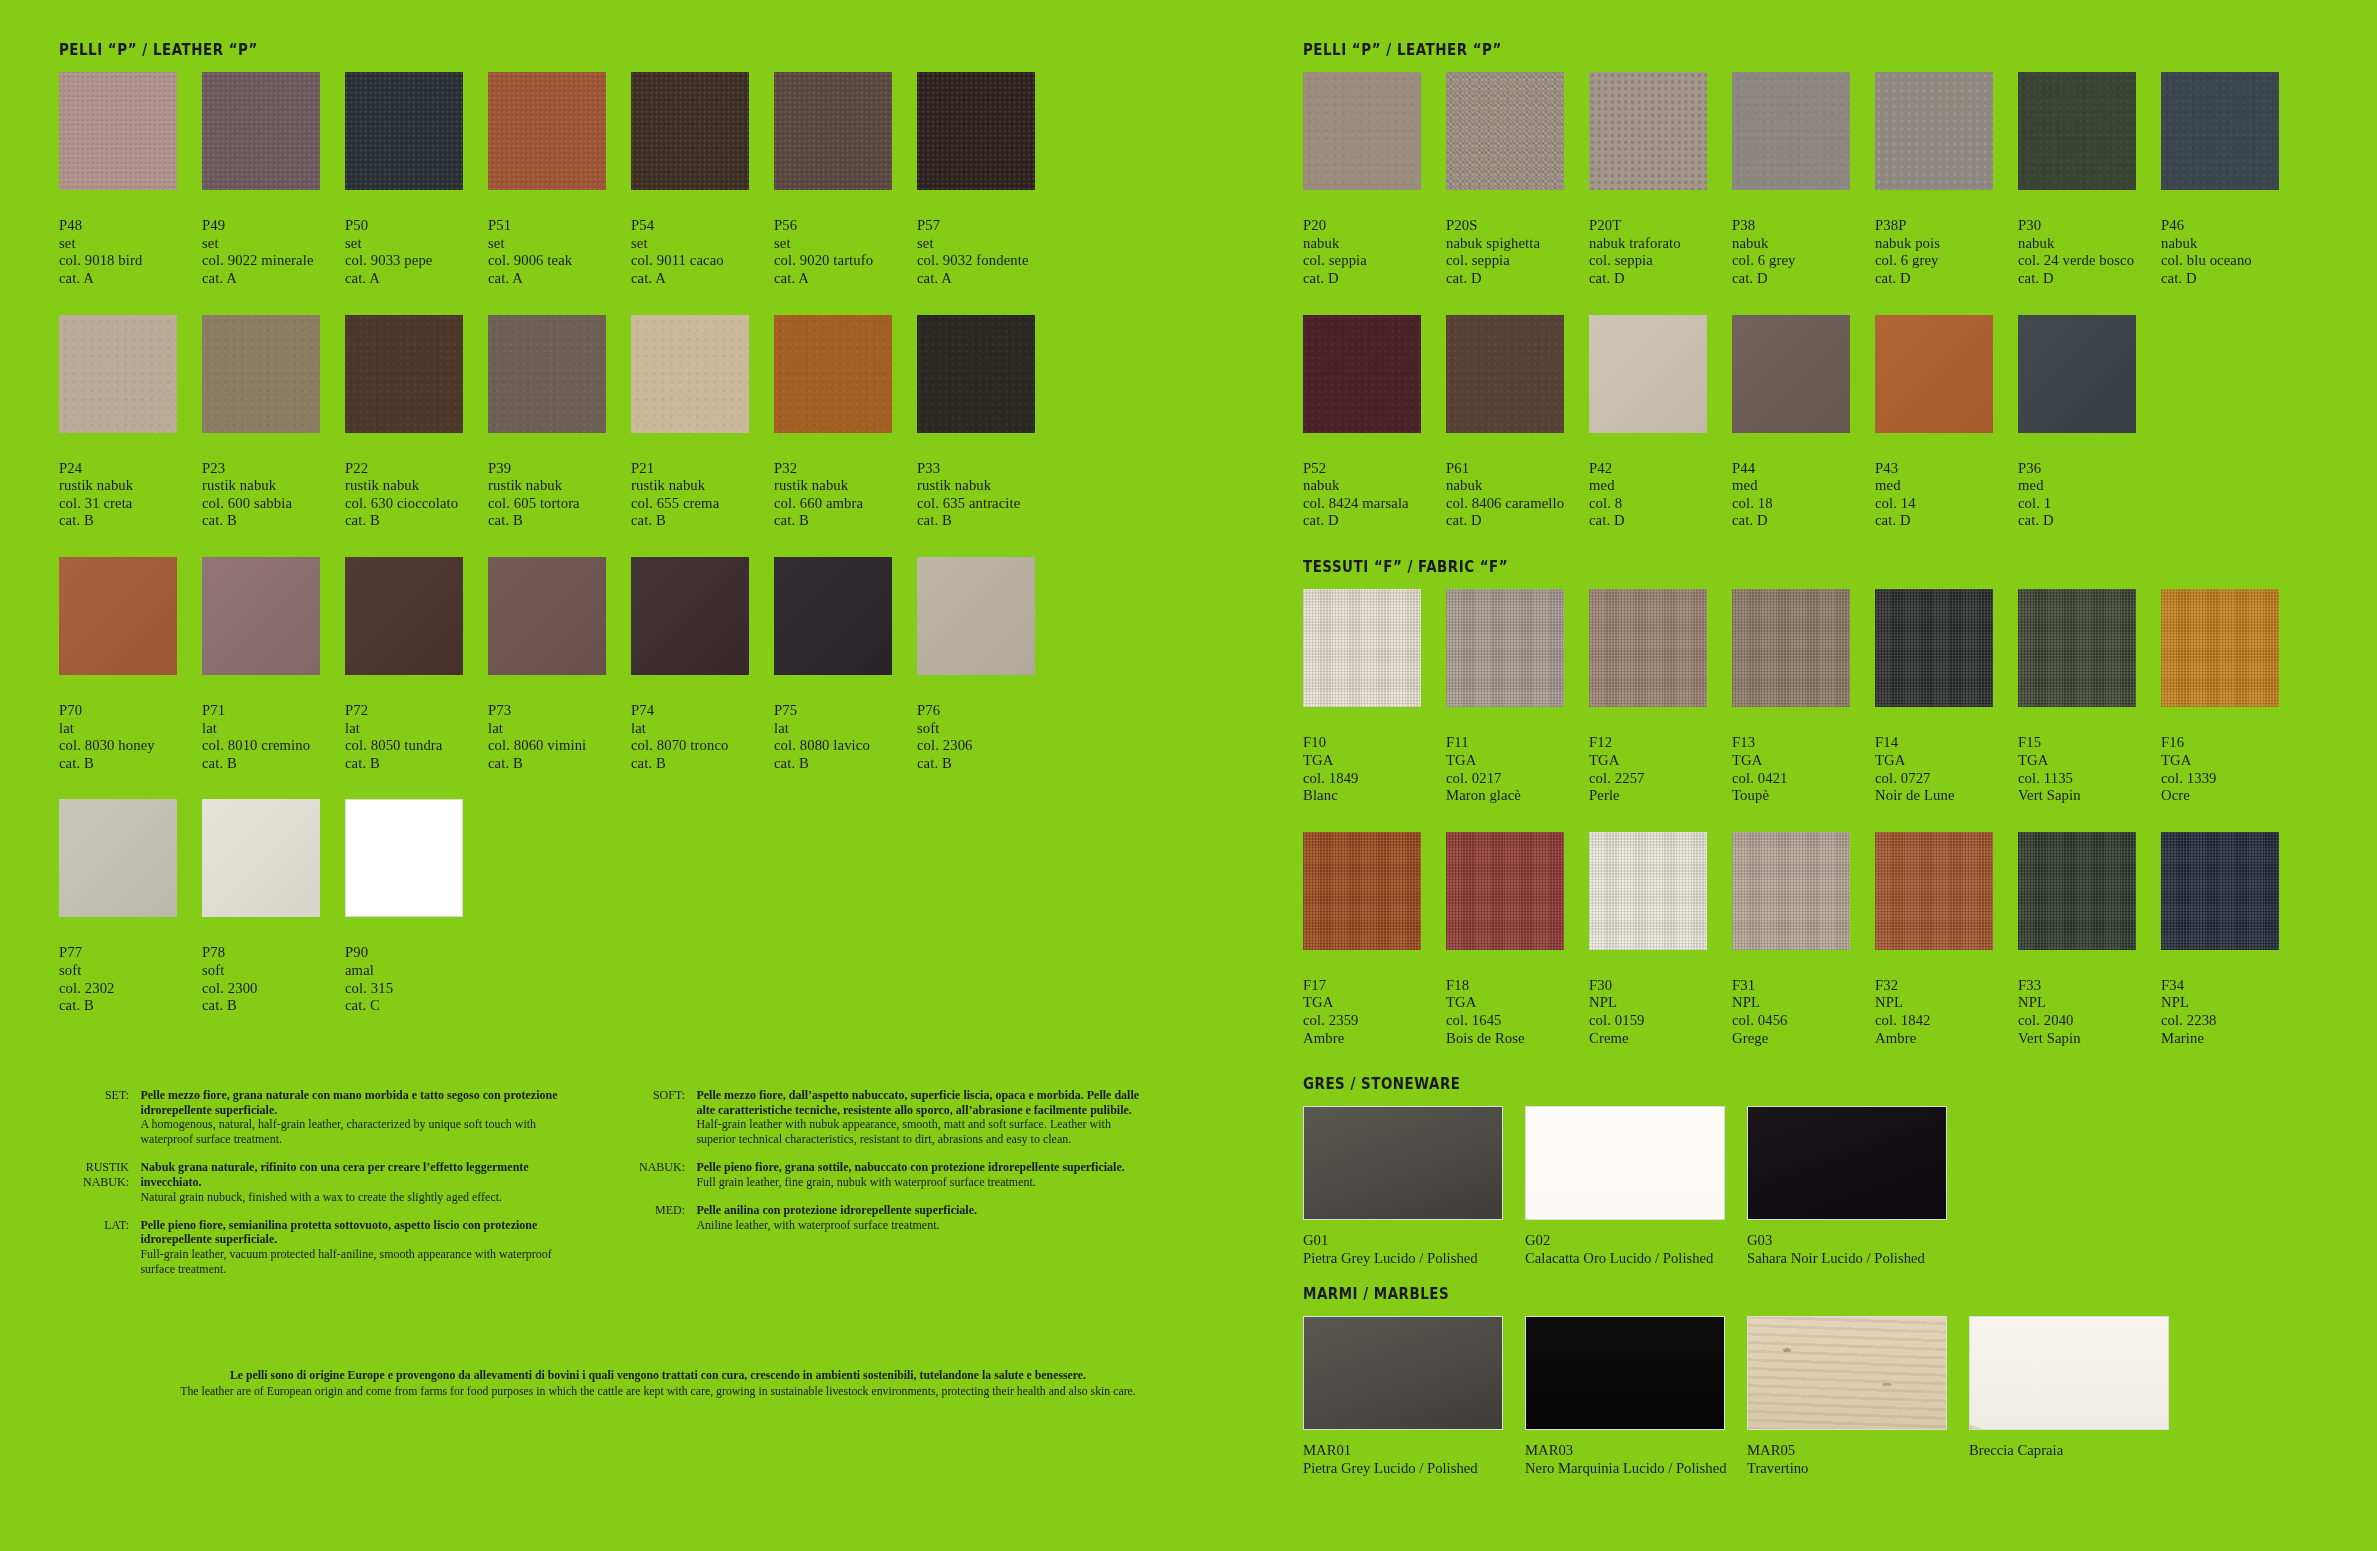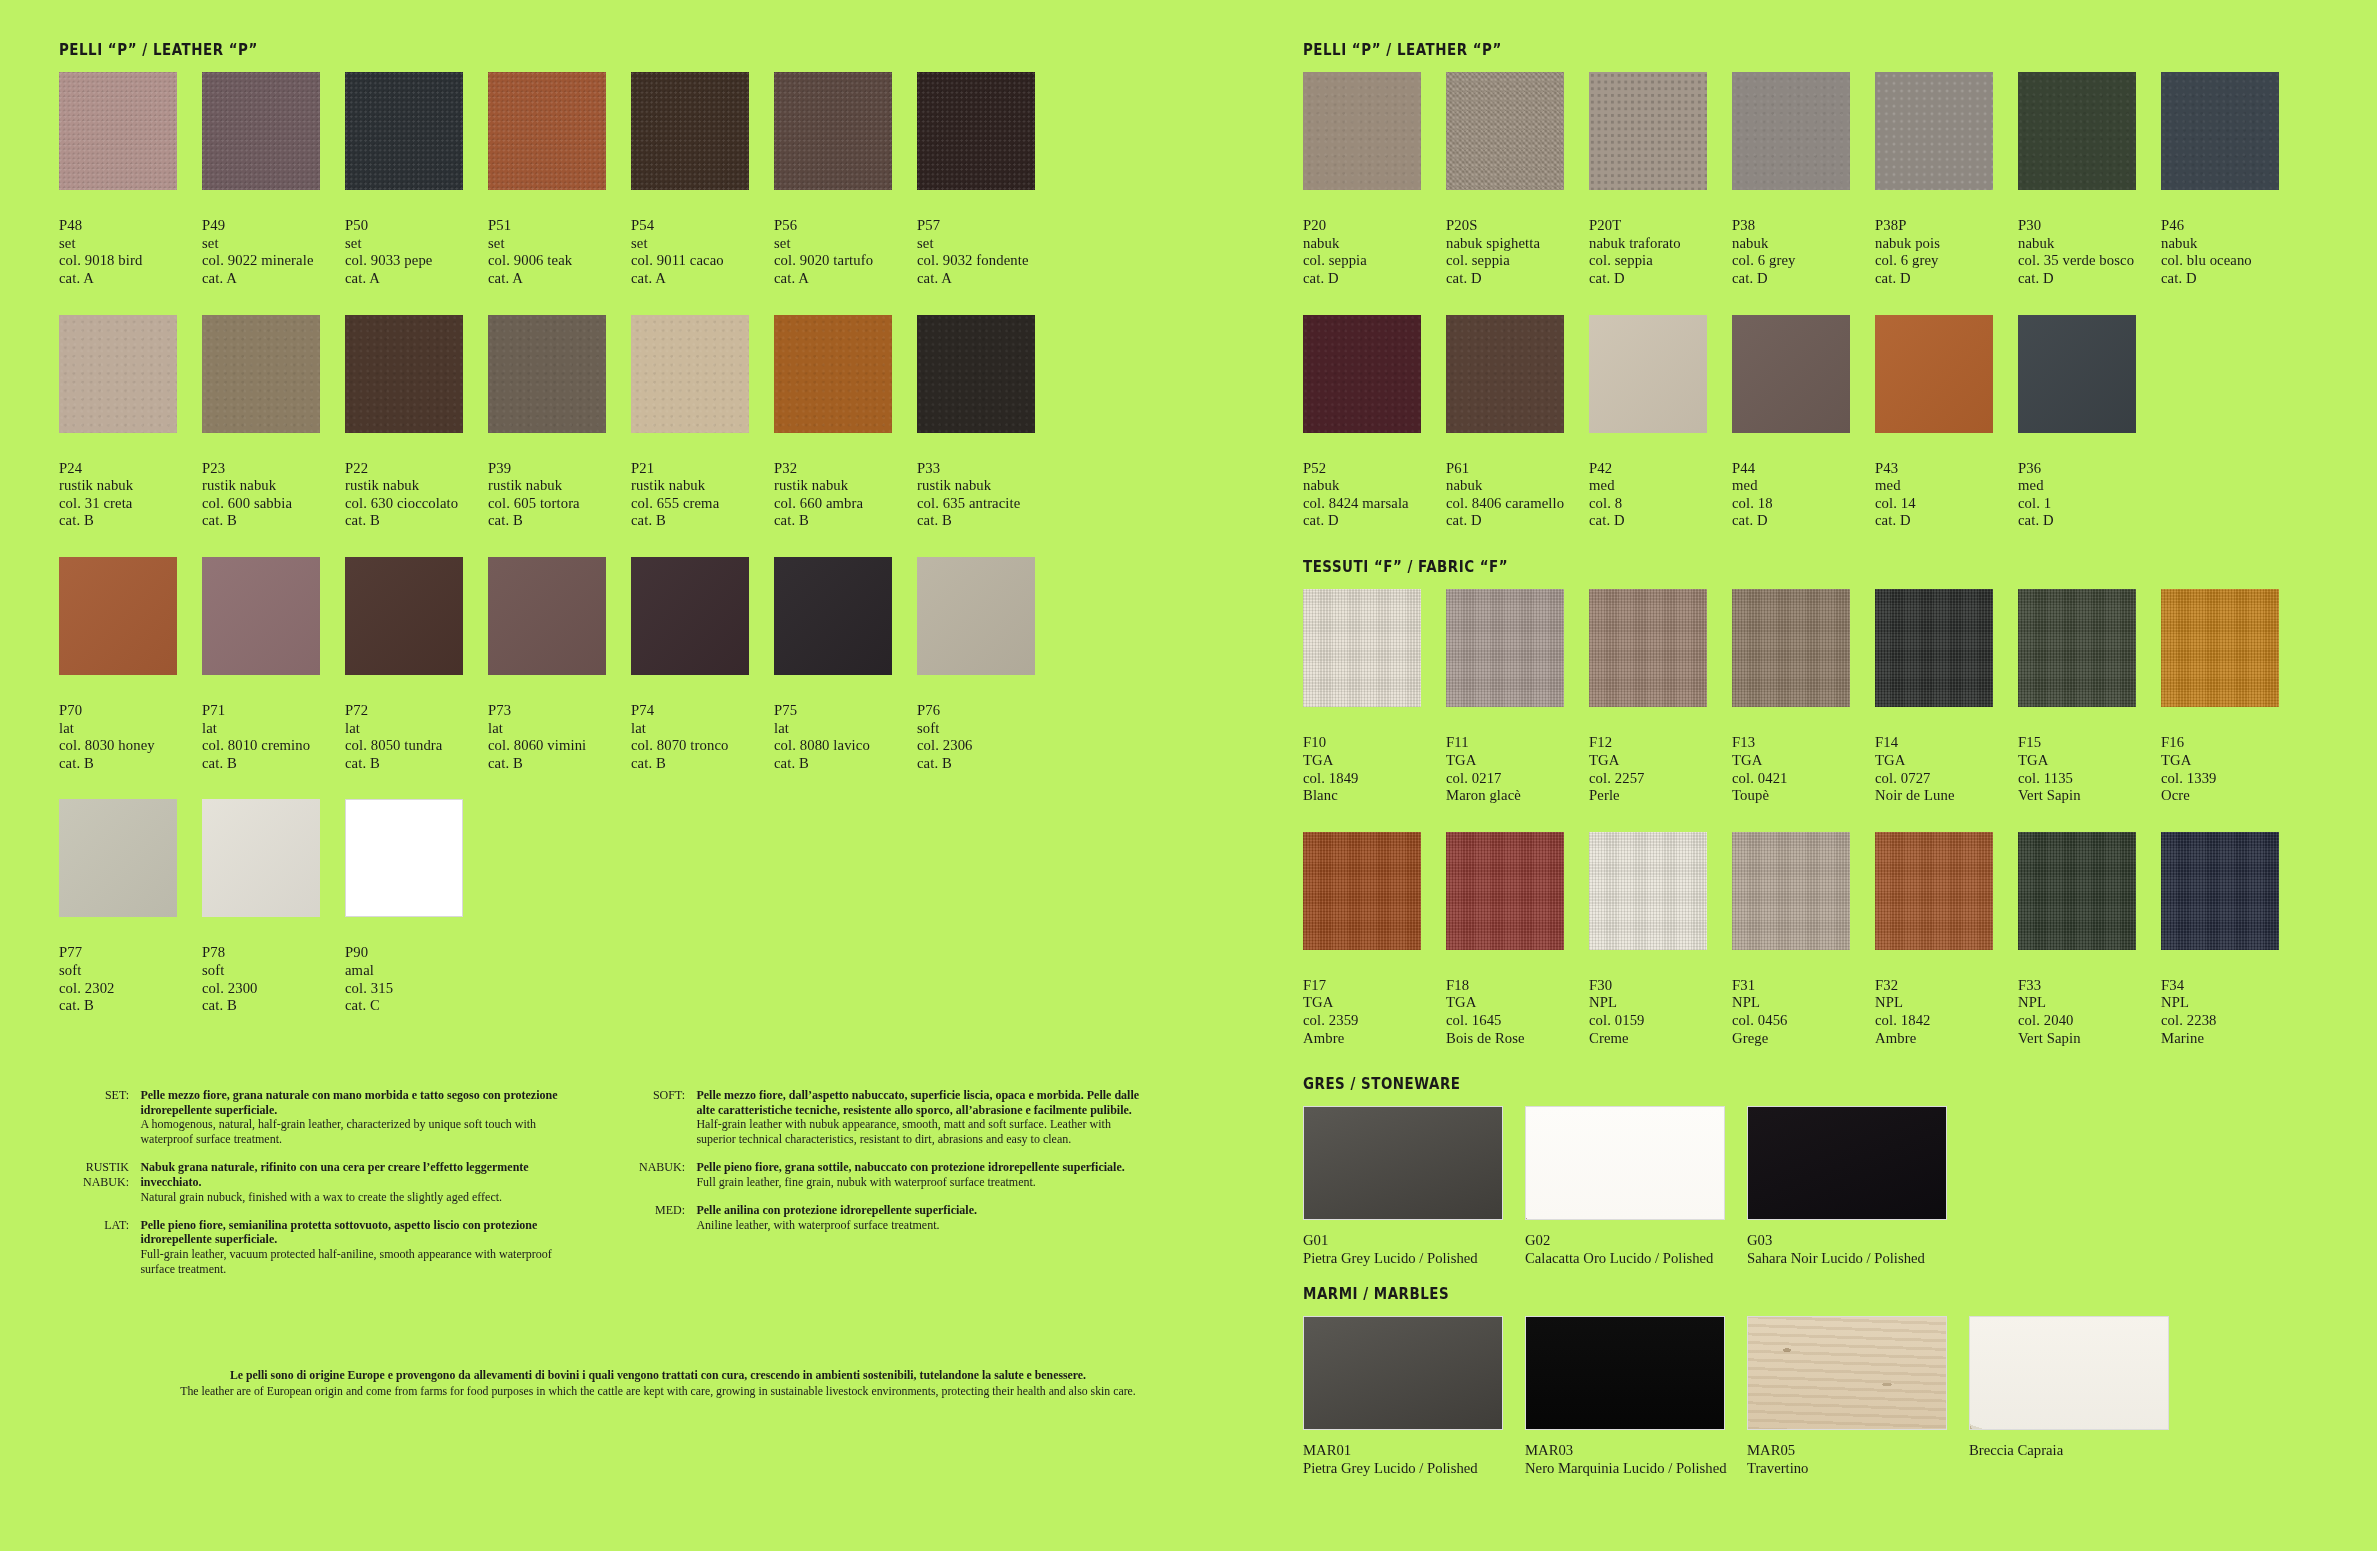--- a/index.html
+++ b/index.html
@@ -1,17 +1,17 @@
 <!DOCTYPE html>
 <html style="font-size:15px"><head>
 <meta charset="utf-8">
 <style>
   html,body{margin:0;padding:0;background:#ffffff;}
   body{width:2378px;height:1551px;font-family:"Liberation Serif",serif;color:#1a1a1a;overflow:hidden;}
-  .page{position:relative;width:2378px;height:1551px;background:#bef264;}
+  .page{position:relative;width:2378px;height:1551px;background:#84cc16;}
 
   .col-left{position:absolute;left:59px;top:0;width:1122px;height:1551px;}
   .col-right{position:absolute;left:1303px;top:0;width:1027px;height:1551px;}
 
   .sect-title{
     font-family:"DejaVu Sans",sans-serif;
     font-weight:700;
     font-size:16px;
     letter-spacing:0.6px;
     transform:scaleX(.84);
@@ -471,21 +471,21 @@
               <div>cat. D</div>
             </div>
           </div>
           <div class="cell">
             <div class="sw" style="background-color: rgb(56, 67, 51);">
               <div class="grain" style="background-image:radial-gradient(circle at 40% 40%, rgba(255,255,255,.10) 0 1.2px, transparent 1.5px),radial-gradient(circle at 75% 80%, rgba(0,0,0,.13) 0 1.2px, transparent 1.5px);background-size:6.7px 6.7px,8.6px 8.6px;"></div>
             </div>
             <div class="lbl">
               <div>P30</div>
               <div>nabuk</div>
-              <div>col. 35 verde bosco</div>
+              <div>col. 24 verde bosco</div>
               <div>cat. D</div>
             </div>
           </div>
           <div class="cell">
             <div class="sw" style="background-color: rgb(60, 69, 77);">
               <div class="grain" style="background-image:radial-gradient(circle at 40% 40%, rgba(255,255,255,.10) 0 1.2px, transparent 1.5px),radial-gradient(circle at 75% 80%, rgba(0,0,0,.13) 0 1.2px, transparent 1.5px);background-size:6.7px 6.7px,8.6px 8.6px;"></div>
             </div>
             <div class="lbl">
               <div>P46</div>
               <div>nabuk</div>

